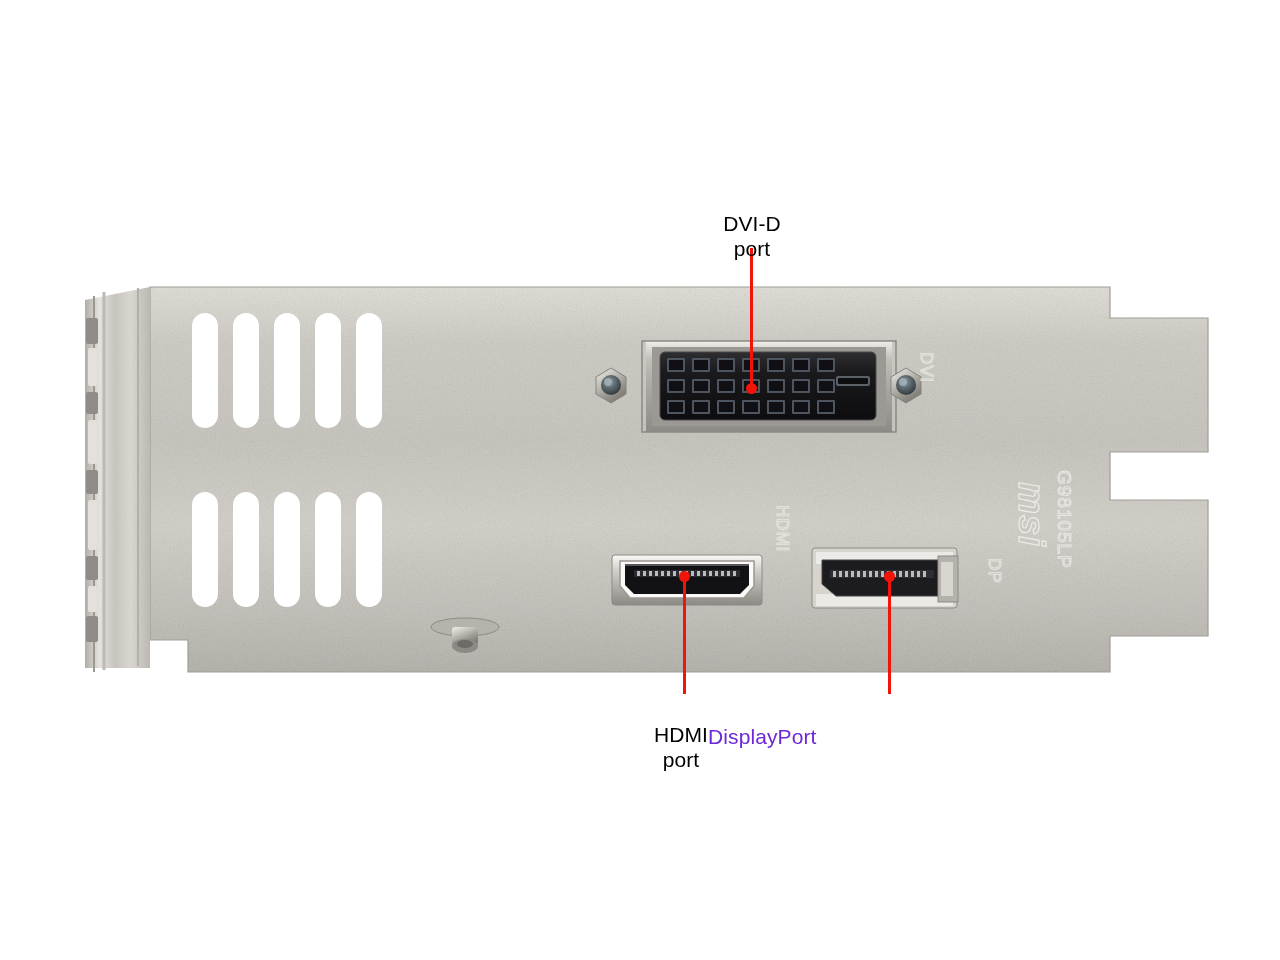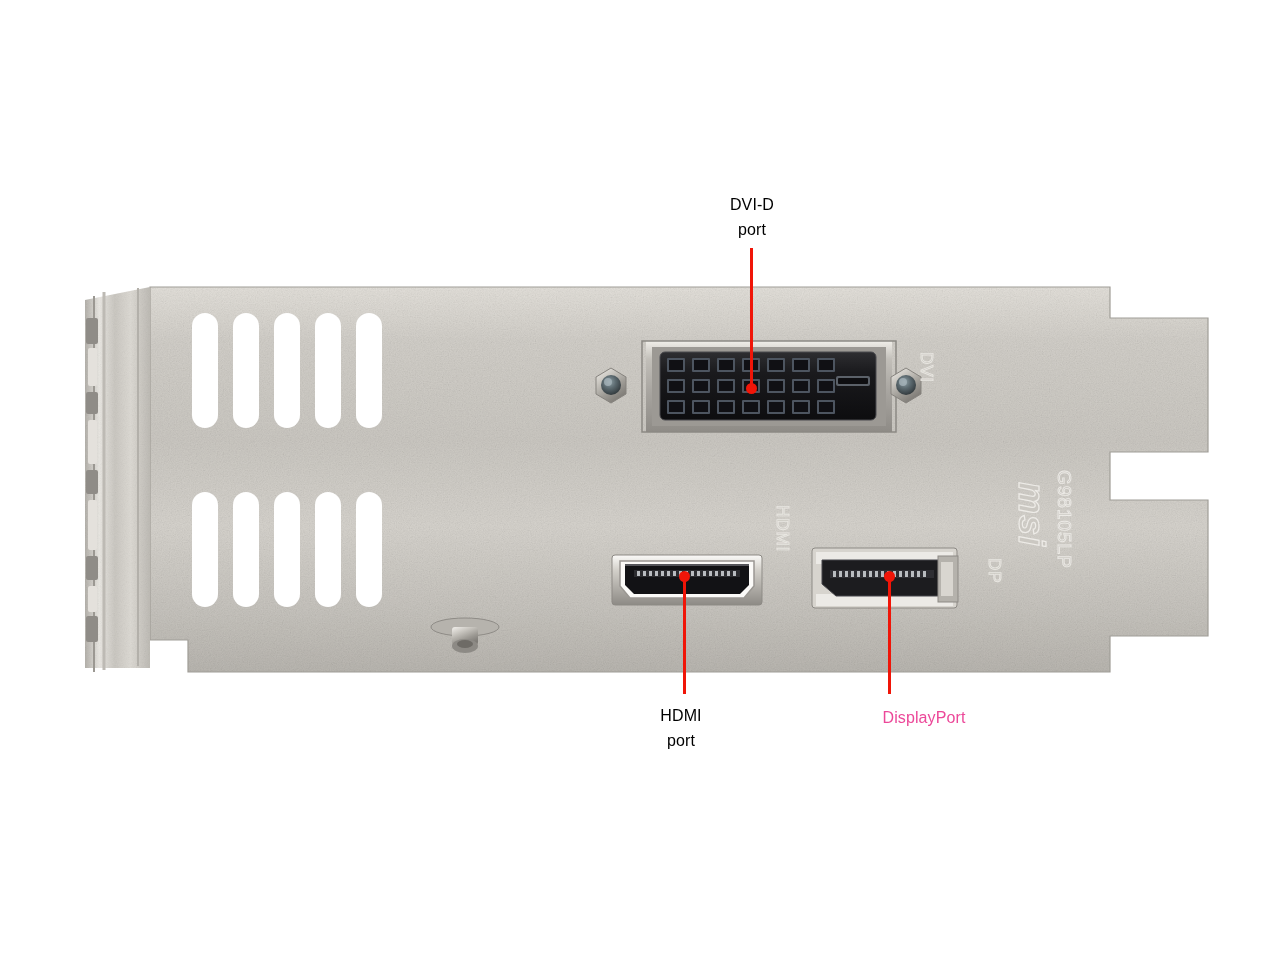--- a/index.html
+++ b/index.html
@@ -21,24 +21,25 @@
     position: absolute;
     inset: 0;
     width: 1280px;
     height: 960px;
   }
 
   
   .callout {
     position: absolute;
     color: #000000;
-    font-size: 16px;
+    font-size: 21px;
     line-height: 25px;
     white-space: pre-line;
     letter-spacing: 0.1px;
+    margin-top: 19px;
   }
   .callout.center { text-align: center; }
 
   .leader {
     position: absolute;
     background: #f01508;
     width: 3px;
   }
   .leader-dot {
     position: absolute;
@@ -381,16 +382,16 @@
       <div class="leader" style="left: 750px; top: 248px; height: 140px; background: rgb(240, 21, 8);"></div>
       <div class="leader-dot" style="left: 746px; top: 383px; background: rgb(240, 21, 8);"></div>
       <div class="callout center" style="color: rgb(0, 0, 0); left: 552px; top: 192px; width: 400px; text-align: center;">DVI-D
 port</div>
       <div class="leader" style="left: 683px; top: 576px; height: 118px; background: rgb(240, 21, 8);"></div>
       <div class="leader-dot" style="left: 679px; top: 571px; background: rgb(240, 21, 8);"></div>
       <div class="callout center" style="color: rgb(0, 0, 0); left: 481px; top: 703px; width: 400px; text-align: center;">HDMI
 port</div>
       <div class="leader" style="left: 888px; top: 576px; height: 118px; background: rgb(240, 21, 8);"></div>
       <div class="leader-dot" style="left: 884px; top: 571px; background: rgb(240, 21, 8);"></div>
-      <div class="callout center" style="color: #ec4899; left: 724px; top: 705px; width: 400px; text-align: center;">DisplayPort</div>
+      <div class="callout center" style="color: #6d28d9; left: 708px; top: 705px; width: 400px; text-align: left;">DisplayPort</div>
     </div>
 
 </div>
 
 </body></html>

